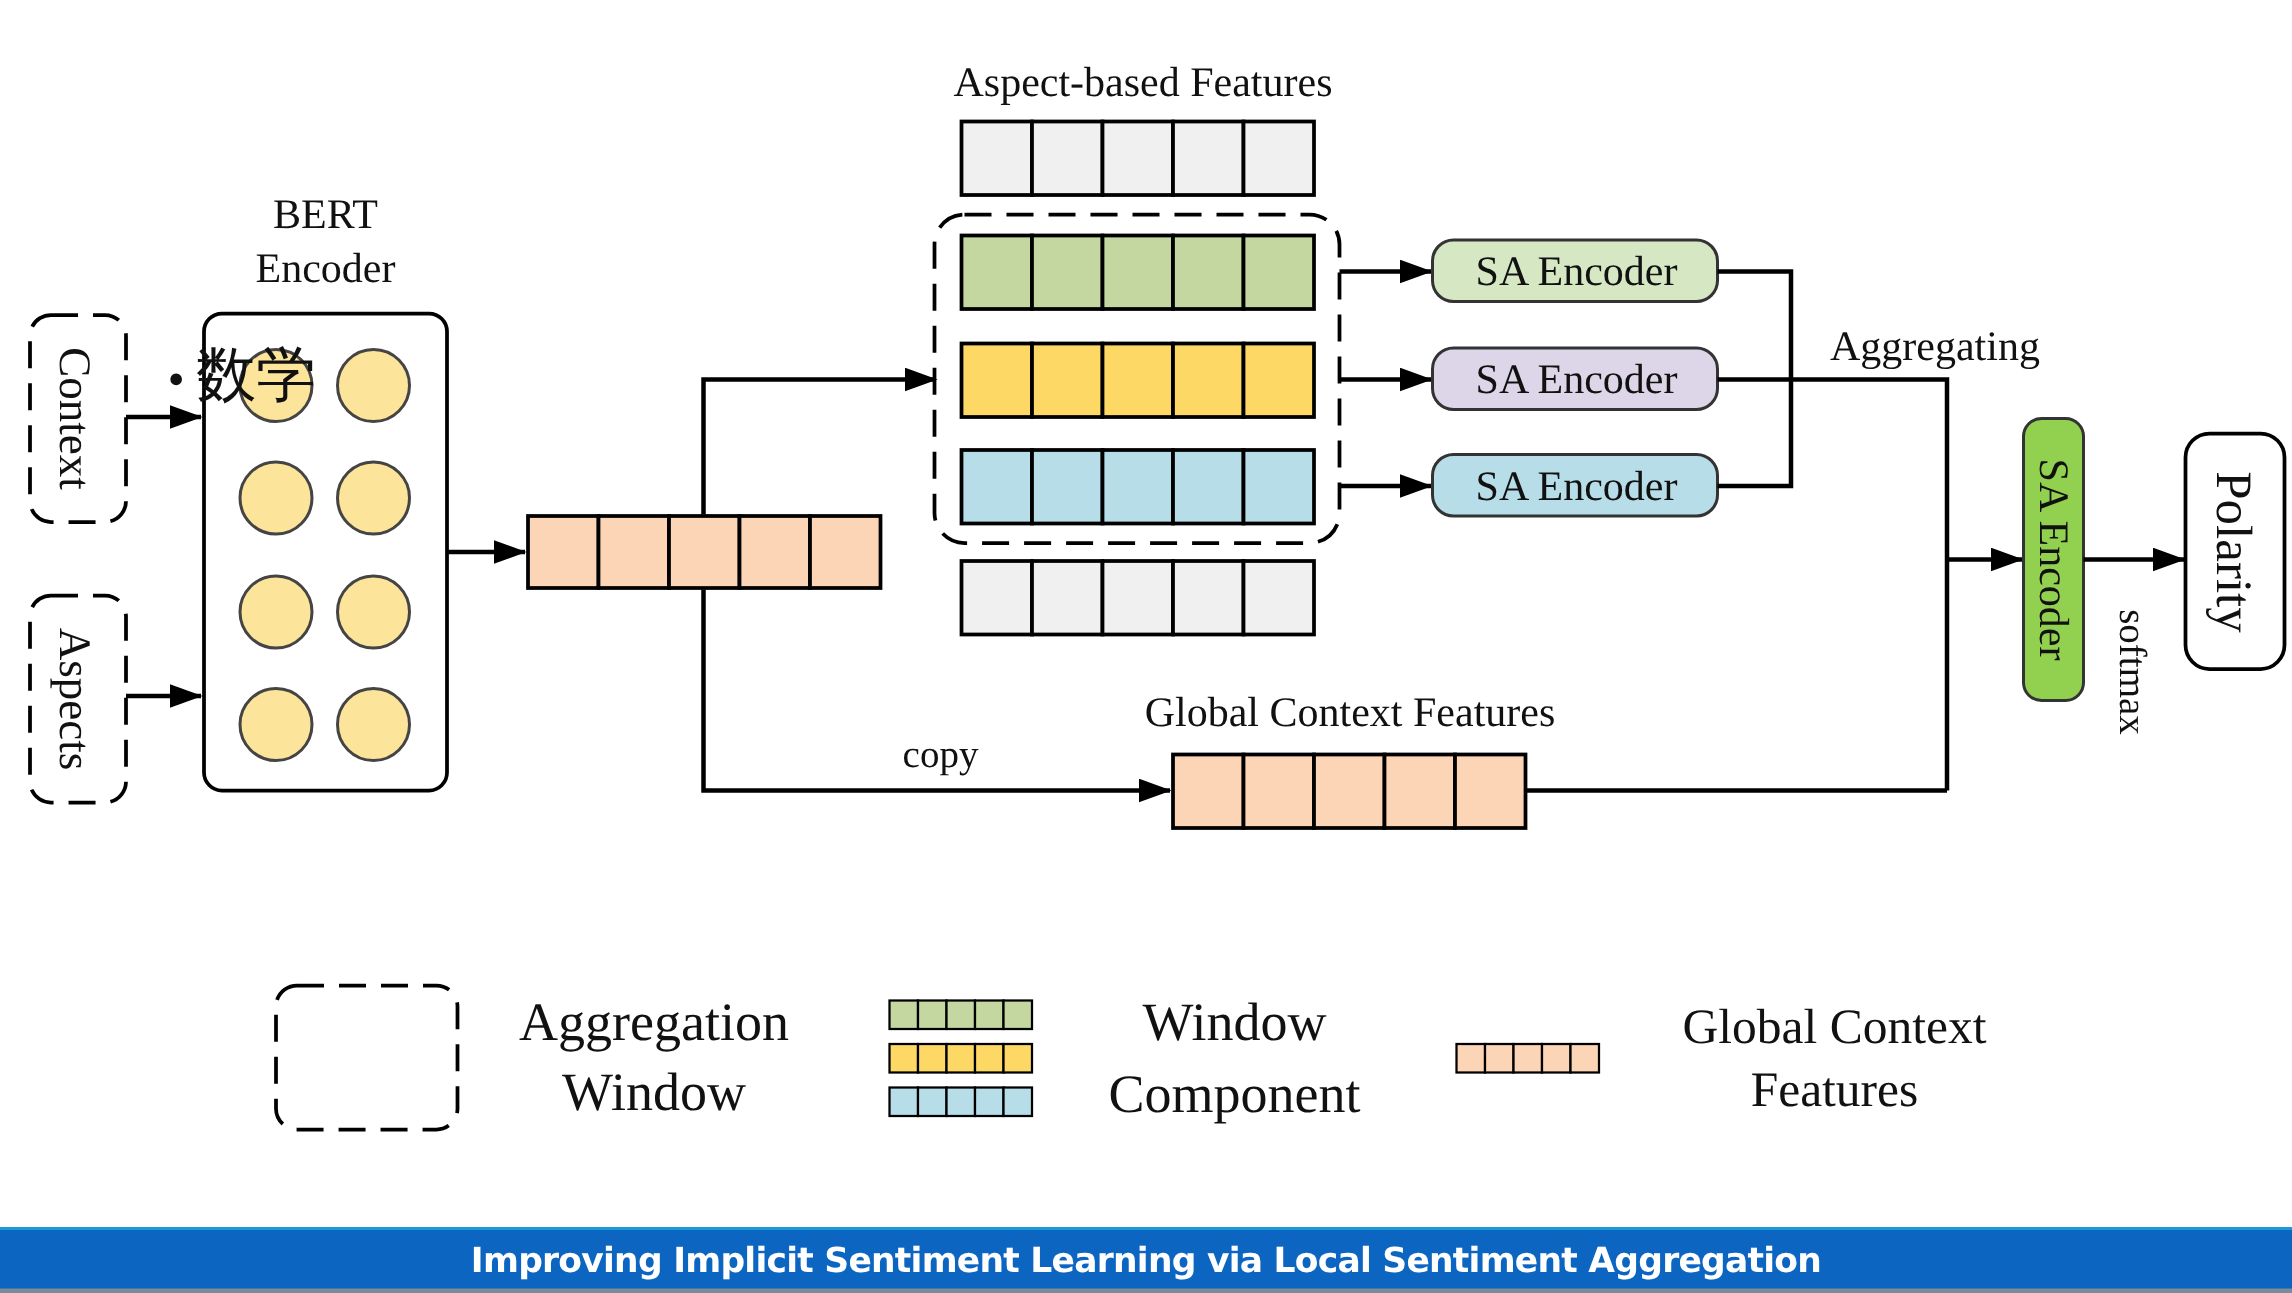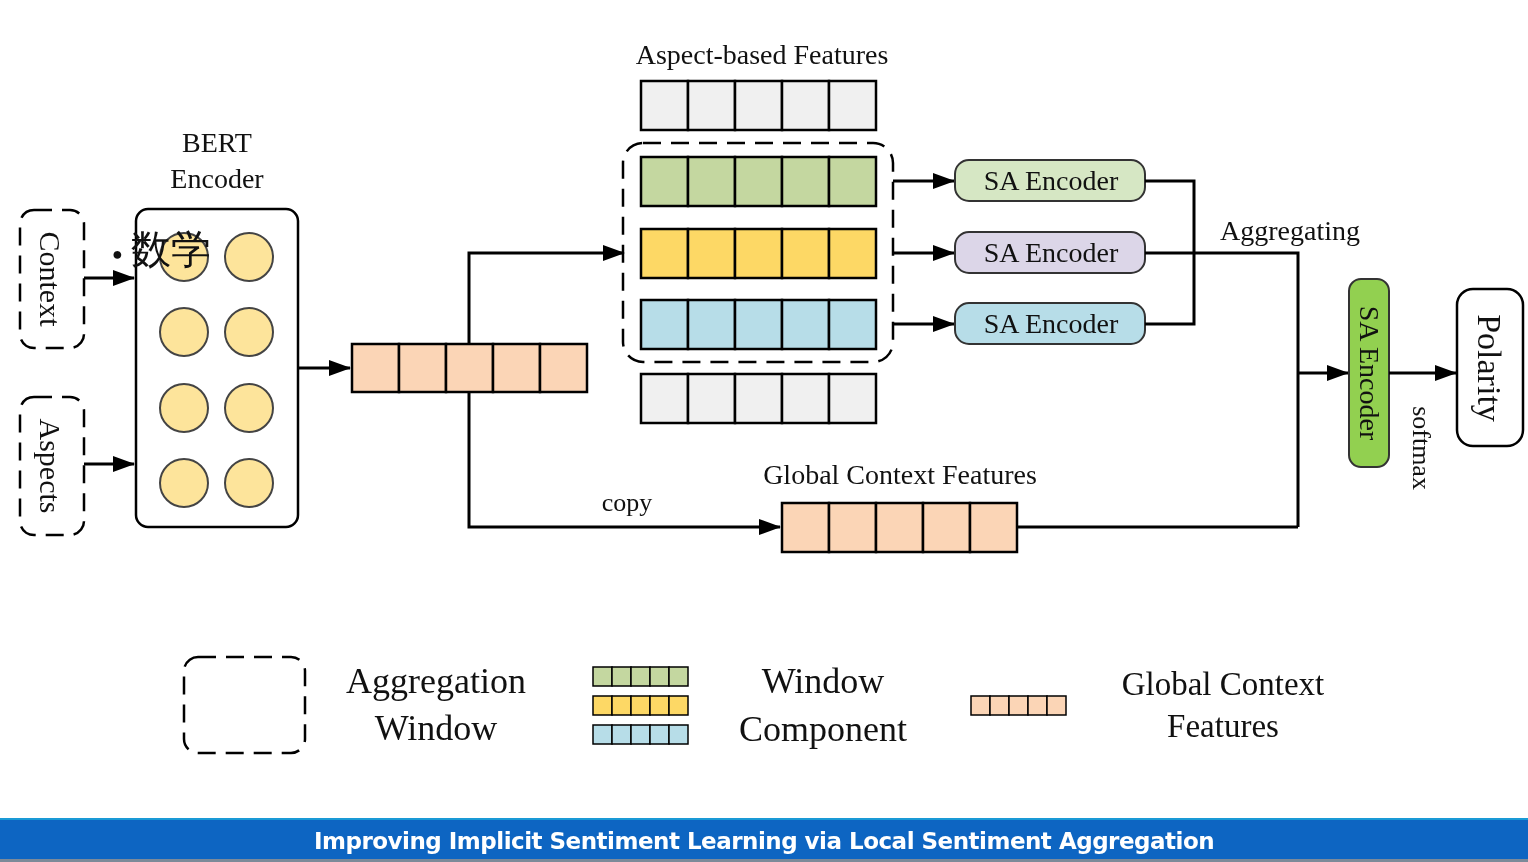--- a/index.html
+++ b/index.html
@@ -4,21 +4,21 @@
 <style>
   html,body{margin:0;padding:0;background:#ffffff;}
   body{width:1528px;height:862px;position:relative;overflow:hidden;font-family:"Liberation Serif","DejaVu Serif",serif;}
   #diagram{position:absolute;left:0;top:0;}
   .lbl{font-family:"Liberation Serif","DejaVu Serif",serif;fill:#111;}
   .legend-lbl{font-family:"Liberation Serif","DejaVu Serif",serif;fill:#111;}
   #footer{position:absolute;left:0;top:818px;width:1528px;height:44px;background:#0d65c2;border-top:2px solid #1a9ad6;box-sizing:border-box;
     display:flex;align-items:center;justify-content:center;}
   #footer span{color:#fff;font-family:"DejaVu Sans","Liberation Sans",sans-serif;font-weight:bold;font-size:23px;letter-spacing:-0.5px;}
   #footer-bottom{position:absolute;left:0;bottom:0;width:1528px;height:3px;background:#7c8a99;}
-  #overlay-note{position:absolute;left:112px;top:230px;font-family:Liberation Serif, serif;font-size:40px;color:#111;line-height:1;}
+  #overlay-note{position:absolute;left:112px;top:230px;font-family:Liberation Sans, sans-serif;font-size:40px;color:#111;line-height:1;}
   #overlay-note .bullet{font-size:18px;vertical-align:middle;margin-right:8px;}
 </style>
 </head>
 <body>
 
 <svg id="diagram" width="1528" height="818" viewBox="0 0 1528 818" xmlns="http://www.w3.org/2000/svg">
   <defs>
     <marker id="arr" markerWidth="10" markerHeight="10" refX="9" refY="5" orient="auto" markerUnits="userSpaceOnUse">
       <path d="M0,0 L10,5 L0,10 z" fill="#000"></path>
     </marker>

